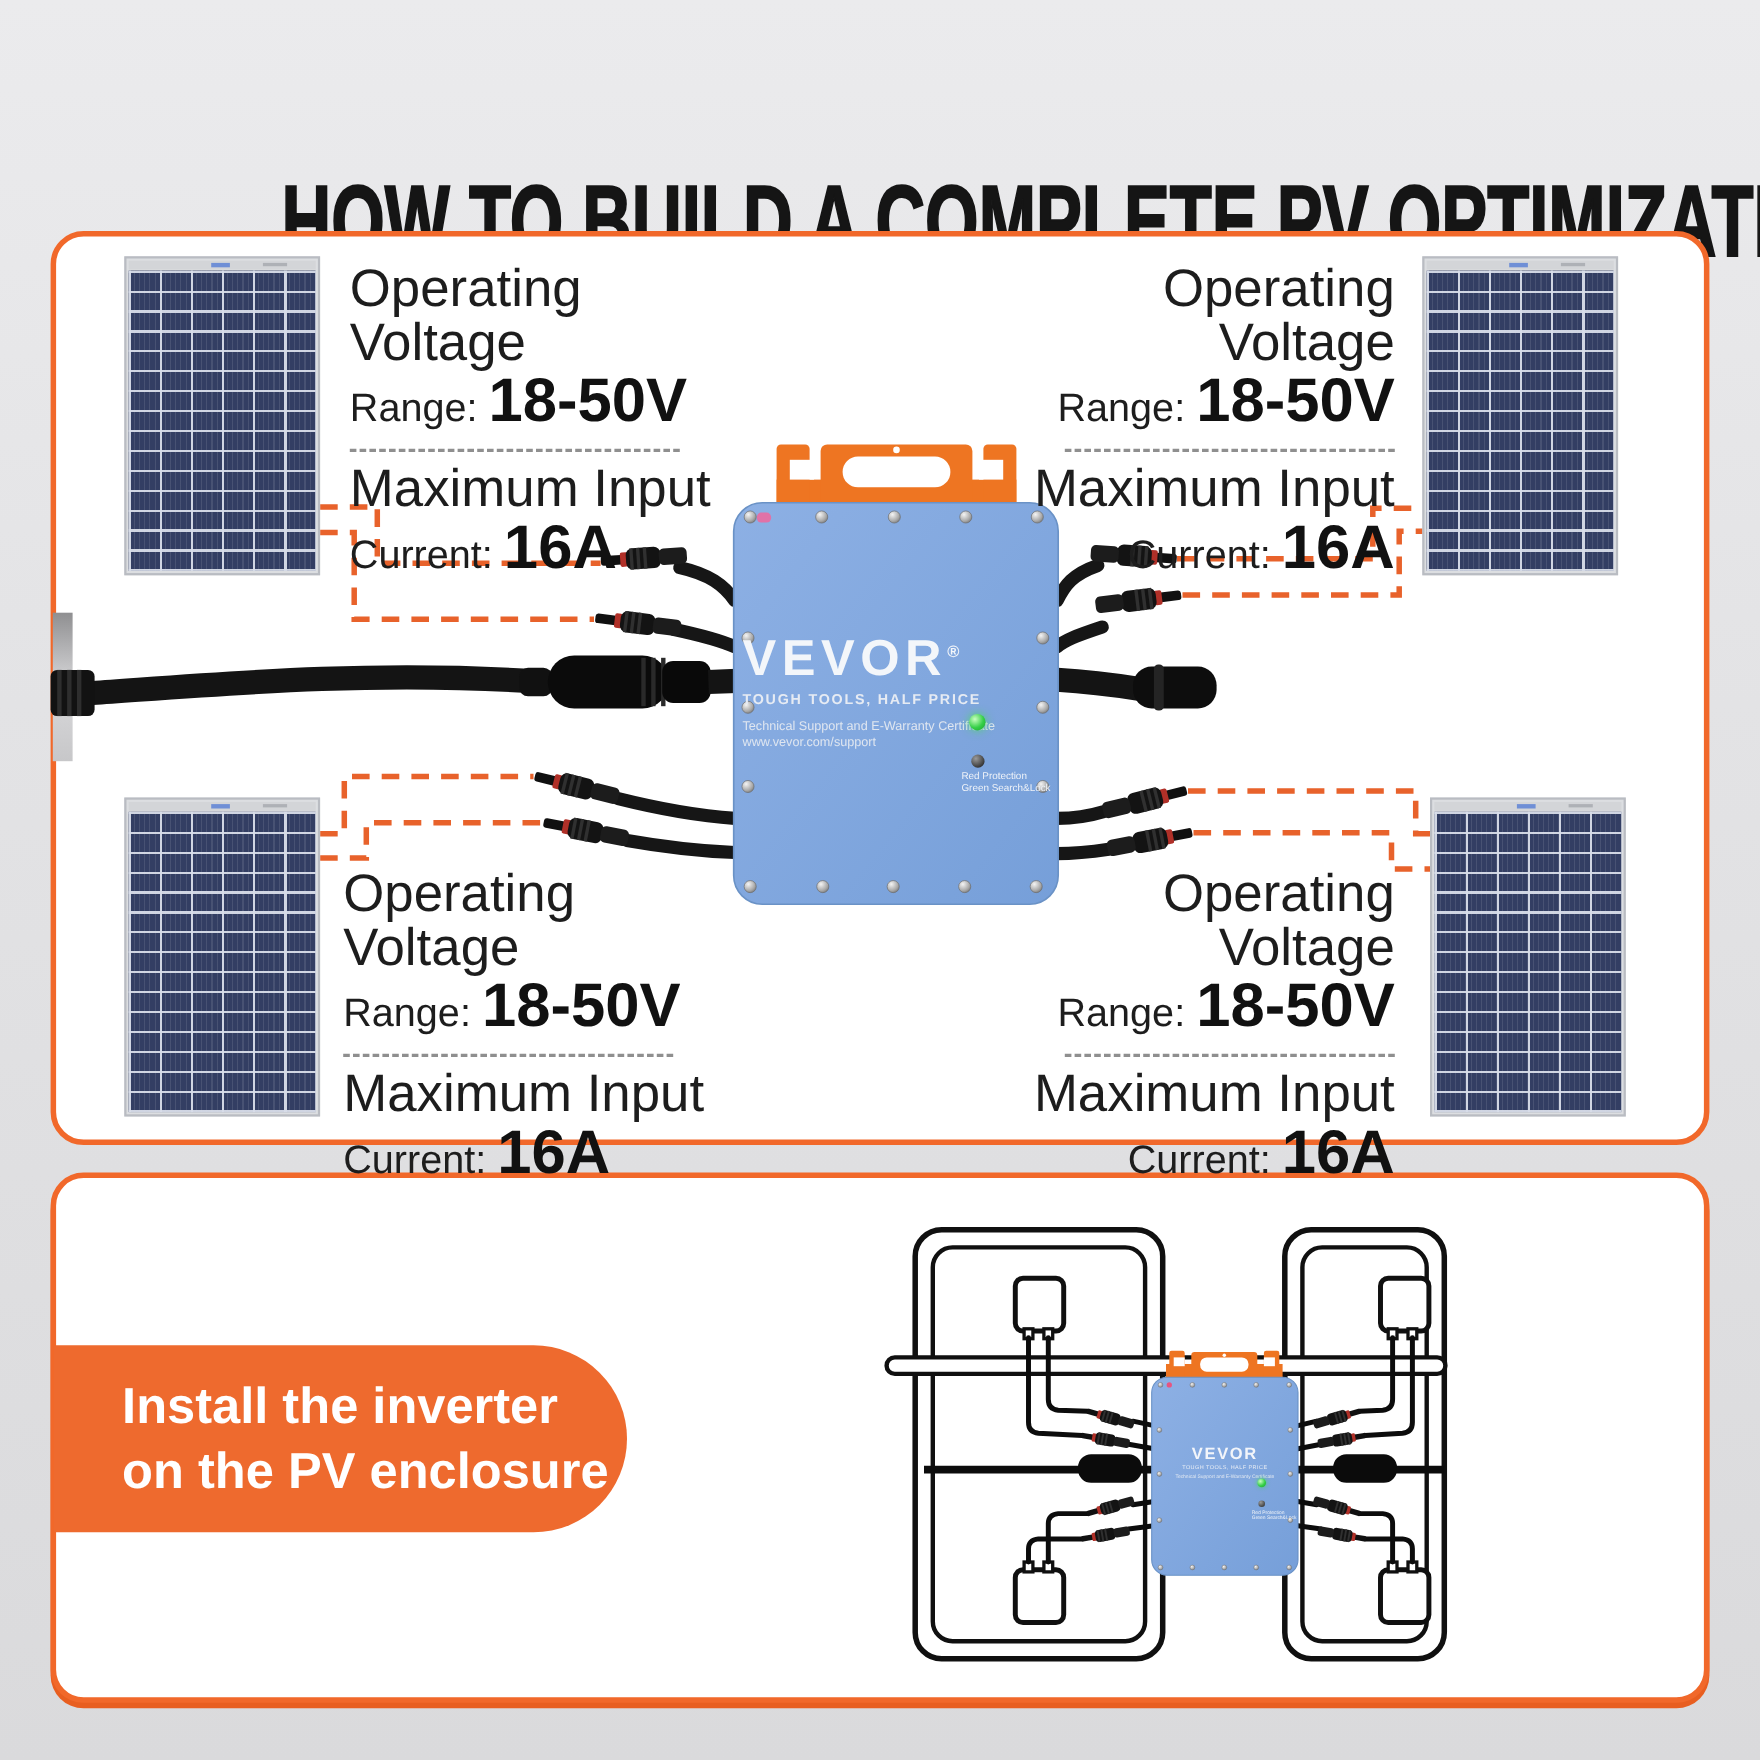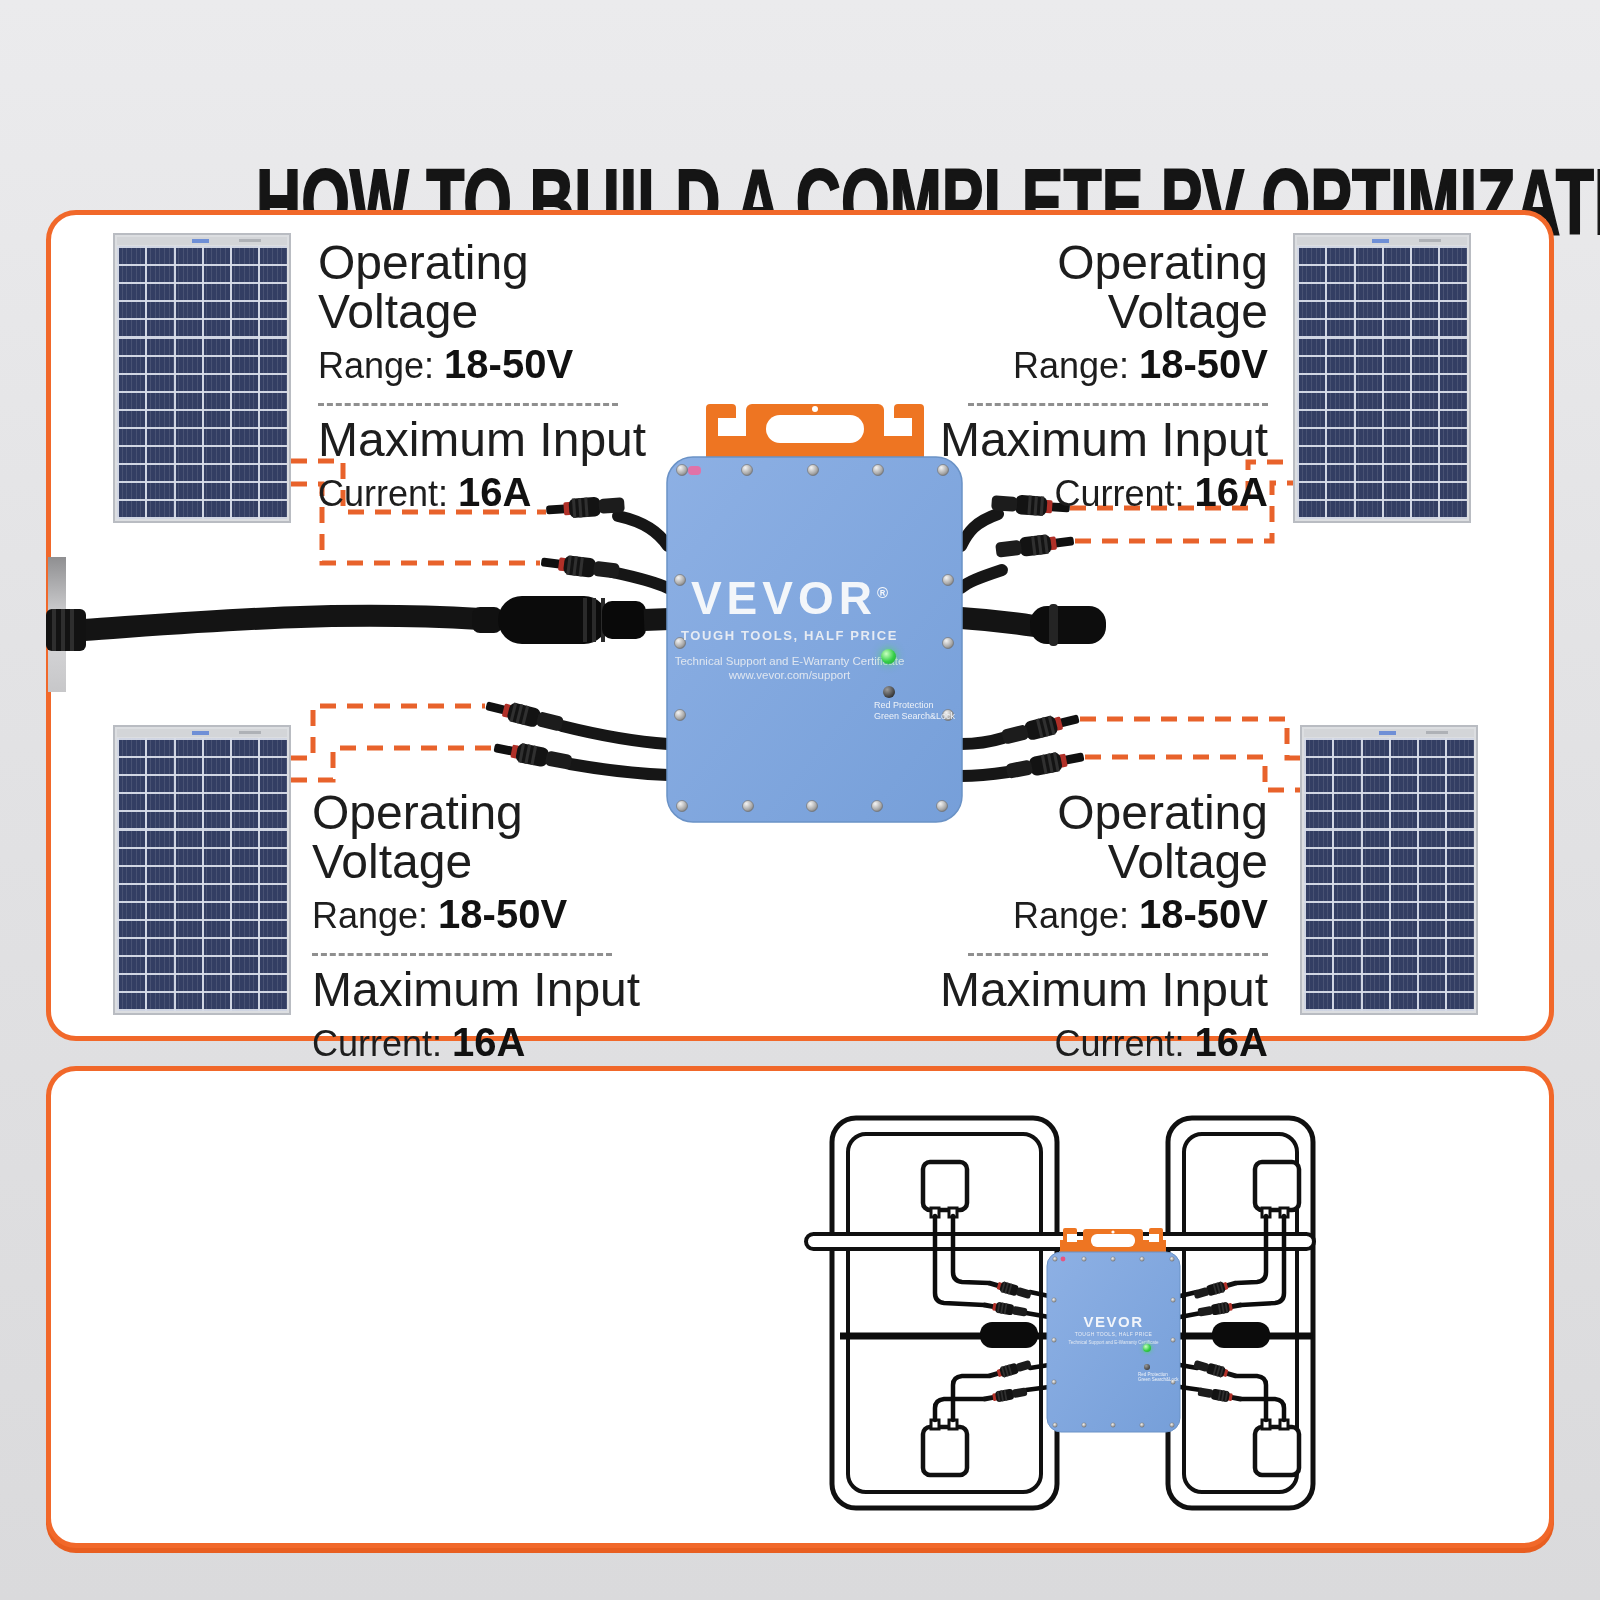--- a/index.html
+++ b/index.html
@@ -28,30 +28,30 @@
   .panel-cells{height:calc(100% - 9px);background-color:#333e63;
     background-image:
       repeating-linear-gradient(90deg, rgba(216,221,233,.95) 0 2px, transparent 2px 28.3px),
       repeating-linear-gradient(180deg, rgba(216,221,233,.95) 0 2px, transparent 2px 18.1px),
       repeating-linear-gradient(90deg, rgba(255,255,255,.10) 0 1px, transparent 1px 4.7px);}
 
   
   .spec{position:absolute;width:330px;color:#1d1d1d;z-index:3;}
   .spec .sl{font-size:48px;line-height:49px;}
   .spec .sv{font-size:36px;line-height:56px;}
-  .spec .big{font-size:40px;font-weight:700;color:#111;}
+  .spec .big{font-size:56px;font-weight:700;color:#111;}
   .spec-divider{border-top:3px dashed #8f8f8f;width:300px;margin:9px 0 9px 0;}
   .spec.right{text-align:right;}
   .spec.right .spec-divider{margin-left:auto;}
 
   
   .scene{position:absolute;left:0;top:0;width:1600px;height:1600px;z-index:2;pointer-events:none;}
 
   
-  .inv-overlay{position:absolute;left:642px;top:571px;width:295px;text-align:center;z-index:3;color:#eef2f8;}
+  .inv-overlay{position:absolute;left:675px;top:571px;width:295px;text-align:left;z-index:3;color:#eef2f8;}
   .inv-brand{font-size:46px;font-weight:700;letter-spacing:5px;color:#f3f6fa;}
   .inv-brand sup{font-size:15px;letter-spacing:0;}
   .inv-tagline{font-size:13px;letter-spacing:1.6px;margin-top:3px;color:#e6ebf3;font-weight:700;}
   .inv-cert{font-size:11.5px;margin-top:11px;line-height:14px;color:#dfe6f0;}
   .led{position:absolute;left:881px;top:649px;width:15px;height:15px;border-radius:50%;z-index:3;
        background:radial-gradient(circle at 35% 32%,#c9ffc0,#35cf47 55%,#1da12d);
        box-shadow:0 0 9px rgba(70,220,90,.85);}
   .btn-dot{position:absolute;left:883px;top:686px;width:12px;height:12px;border-radius:50%;z-index:3;
        background:radial-gradient(circle at 35% 30%,#9a9a9a,#3a3a3a 70%,#191919);}
   .led-caption{position:absolute;left:874px;top:700px;font-size:9px;line-height:10.5px;
@@ -346,20 +346,24 @@
   <div class="led"></div>
   <div class="btn-dot"></div>
   <div class="led-caption">
     <div>Red Protection</div>
     <div>Green Search&amp;Lock</div>
   </div>
   <div class="pink-mark"></div>
 
   <section class="card card-bottom"></section>
 
+  <div class="pill">
+    <div>Install the inverter</div>
+    <div>on the PV enclosure</div>
+  </div>
 
   <div class="mini-overlay">
     <div class="mini-brand">VEVOR</div>
     <div class="mini-tagline">TOUGH TOOLS, HALF PRICE</div>
     <div class="mini-cert">Technical Support and E-Warranty Certificate</div>
   </div>
   <div class="mini-led"></div>
   <div class="mini-dot"></div>
   <div class="mini-caption">
     <div>Red Protection</div>

